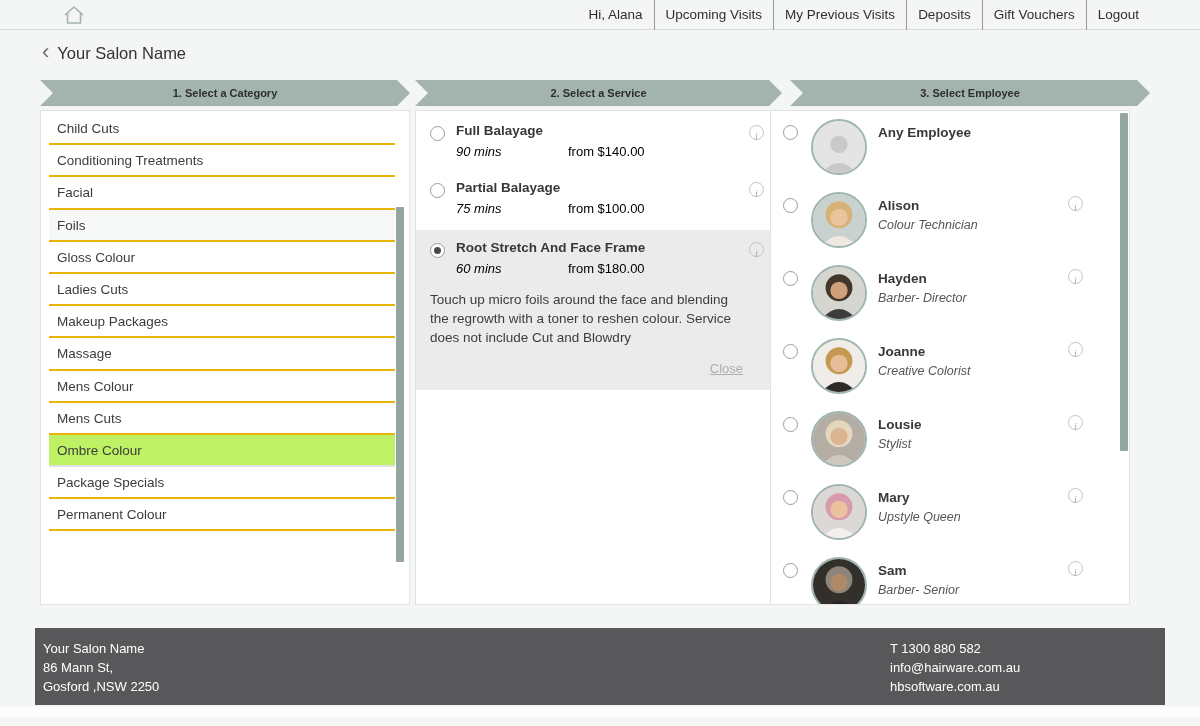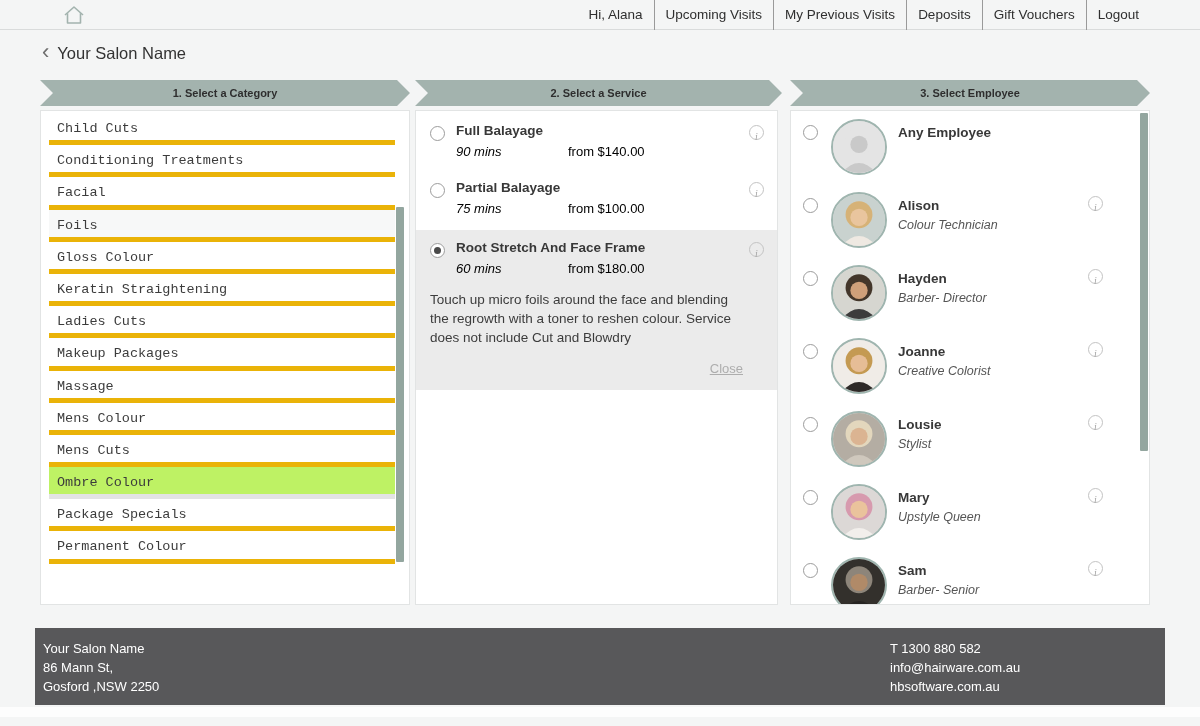--- a/index.html
+++ b/index.html
@@ -25,30 +25,30 @@
             clip-path:polygon(0 0, calc(100% - 13px) 0, 100% 50%, calc(100% - 13px) 100%, 0 100%, 13px 50%); }
   .banner span { font-size:11px; font-weight:bold; color:#2e2e2e; }
   #banner-1 { left:40px;  width:370px; }
   #banner-2 { left:415px; width:367px; }
   #banner-3 { left:790px; width:360px; }
 
   
   .panel { position:absolute; top:110px; height:495px; background:#fff; border:1px solid #e2e4e4; overflow:hidden; }
   #panel-categories { left:40px;  width:370px; }
   #panel-services   { left:415px; width:363px; }
-  #panel-employees  { left:790px; width:360px; }
+  #panel-employees  { left:770px; width:360px; }
 
   .vscroll { position:absolute; width:8px; background:#93a69f; border-radius:1px; cursor:pointer; }
   #cat-scroll { right:5px; top:96px; height:355px; }
   #emp-scroll { right:1px; top:2px; height:338px; }
 
   
   .cat-list { list-style:none; padding-top:2px; }
   .cat-list li { height:32.2px; line-height:32.2px; margin:0 14px 0 8px; padding-left:8px;
-                 border-bottom:5px solid #eab308; font-size:13.5px; color:#3c3c3c; cursor:pointer;font-family:Liberation Mono, monospace; }
+                 border-bottom:2px solid #eab308; font-size:13.5px; color:#3c3c3c; cursor:pointer; }
   .cat-list li.hl { background:#f7f8f8; }
   .cat-list li.selected { background:#bef264; border-bottom-color:#e3e3e3; }
 
   
   .svc-list { padding-top:2px; }
   .service { position:relative; padding:10px 34px 11px 40px; cursor:pointer; }
   .service .radio { position:absolute; left:14px; top:13px; }
   .service .info-icon { position:absolute; right:13px; top:12px; }
   .svc-name { font-size:13.5px; font-weight:bold; color:#383838; }
   .svc-meta { display:flex; margin-top:6px; font-size:13px; color:#000000; }
@@ -123,21 +123,20 @@
     <span>3. Select Employee</span>
   </div>
 
   <div class="panel" id="panel-categories">
     <ul class="cat-list">
         <li><span class="cat-label">Child Cuts</span></li>
         <li><span class="cat-label">Conditioning Treatments</span></li>
         <li><span class="cat-label">Facial</span></li>
         <li class="hl"><span class="cat-label">Foils</span></li>
         <li><span class="cat-label">Gloss Colour</span></li>
-        <li><span class="cat-label">Keratin Straightening</span></li>
         <li><span class="cat-label">Ladies Cuts</span></li>
         <li><span class="cat-label">Makeup Packages</span></li>
         <li><span class="cat-label">Massage</span></li>
         <li><span class="cat-label">Mens Colour</span></li>
         <li><span class="cat-label">Mens Cuts</span></li>
         <li class="selected"><span class="cat-label">Ombre Colour</span></li>
         <li><span class="cat-label">Package Specials</span></li>
         <li><span class="cat-label">Permanent Colour</span></li>
       </ul>
     <div class="vscroll" id="cat-scroll"></div>

